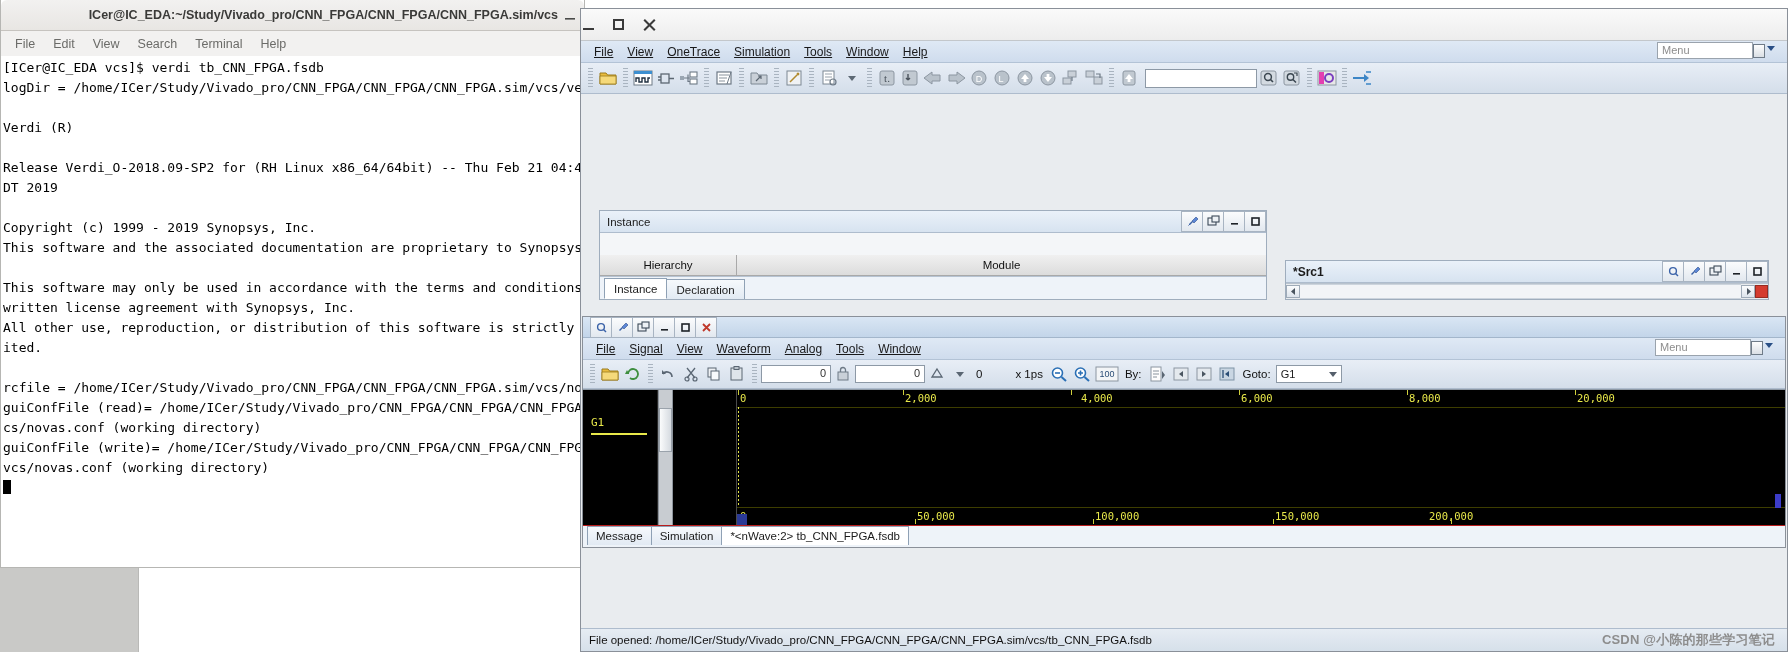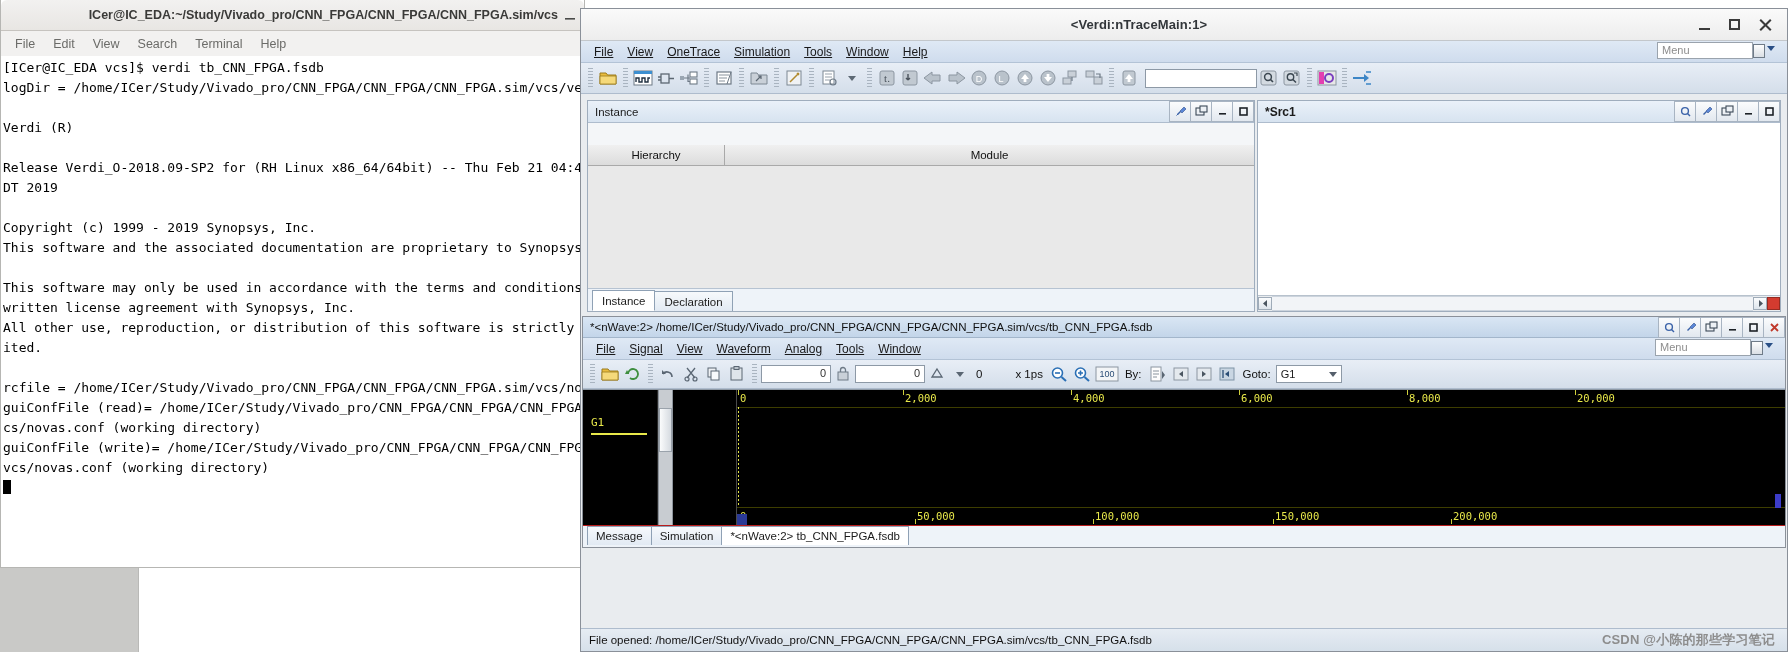--- a/index.html
+++ b/index.html
@@ -242,23 +242,24 @@
     margin-left: 4px;
     position: relative;
   }
 
   
   #verdi-body {
     flex: 0 0 auto;
     height: 224px;
     display: flex;
     background: #e9ecef;
-    padding: 6px;
-    gap: 2px;
-    box-sizing: border-box;
+    padding: 18px;
+    gap: 18px;
+    box-sizing: border-box;
+    align-items: flex-end;
   }
   .panel {
     background: #f4f6f8;
     border: 1px solid #9fadbd;
     box-sizing: border-box;
     display: flex;
     flex-direction: column;
   }
   #instance-panel { width: 668px; }
   #src-panel { flex: 1; }
@@ -646,21 +647,20 @@
 guiConfFile (read)= /home/ICer/Study/Vivado_pro/CNN_FPGA/CNN_FPGA/CNN_FPGA
 cs/novas.conf (working directory)
 guiConfFile (write)= /home/ICer/Study/Vivado_pro/CNN_FPGA/CNN_FPGA/CNN_FPG
 vcs/novas.conf (working directory)
 </span><span id="terminal-cursor"></span></div>
 </div>
 
 <div id="verdi-window">
 
   <div id="verdi-titlebar">
-    <div id="verdi-title">&lt;Verdi:nTraceMain:1&gt;</div>
     <div class="win-controls">
       <div class="wc wc-min"></div>
       <div class="wc wc-max"></div>
       <div class="wc wc-close"></div>
     </div>
   </div>
 
   <div id="verdi-menubar">
     <div class="vmenu"><u>File</u></div>
     <div class="vmenu"><u>View</u></div>
@@ -942,21 +942,20 @@
 
   <div id="verdi-statusbar">
     <span>File opened: /home/ICer/Study/Vivado_pro/CNN_FPGA/CNN_FPGA/CNN_FPGA.sim/vcs/tb_CNN_FPGA.fsdb</span>
     <span id="watermark">CSDN @小陈的那些学习笔记</span>
   </div>
 </div>
 
 <div id="nwave-window">
 
   <div id="nwave-titlebar">
-    <div id="nwave-title">*&lt;nWave:2&gt; /home/ICer/Study/Vivado_pro/CNN_FPGA/CNN_FPGA/CNN_FPGA.sim/vcs/tb_CNN_FPGA.fsdb</div>
     <div class="panel-ctrls">
       <div class="pctrl">
         <svg width="13" height="13" viewBox="0 0 13 13">
             <circle cx="6" cy="6" r="3.4" fill="none" stroke="#3a62a8" stroke-width="1.4"></circle>
             <path d="M8.5 8.5L11 11" stroke="#3a62a8" stroke-width="1.4"></path>
           </svg>
       </div>
       <div class="pctrl">
         <svg width="13" height="13" viewBox="0 0 13 13">
             <path d="M3 9l3-3 1 1-3 3z" fill="#3a62a8"></path>
@@ -1121,38 +1120,38 @@
       <div id="signal-g1-line"></div>
     </div>
     <div id="signal-vscroll">
       <div class="thumb"></div>
     </div>
     <div id="value-pane"></div>
     <div id="wave-pane">
       <div class="ruler top">
         <span style="left:3px;">0</span>
         <span style="left:168px;">2,000</span>
-        <span style="left:336px;">4,000</span>
+        <span style="left:344px;">4,000</span>
         <span style="left:504px;">6,000</span>
         <span style="left:672px;">8,000</span>
         <span style="left:840px;">20,000</span>
         <div class="tick" style="left:1px;"></div>
         <div class="tick" style="left:166px;"></div>
         <div class="tick" style="left:334px;"></div>
         <div class="tick" style="left:502px;"></div>
         <div class="tick" style="left:670px;"></div>
         <div class="tick" style="left:838px;"></div>
       </div>
       <div id="cursor-line"></div>
       <div class="ruler bottom">
         <span style="left:3px;">0</span>
         <span style="left:180px;">50,000</span>
         <span style="left:358px;">100,000</span>
         <span style="left:538px;">150,000</span>
-        <span style="left:716px;">200,000</span>
+        <span style="left:692px;">200,000</span>
         <div class="tick" style="left:1px;"></div>
         <div class="tick" style="left:178px;"></div>
         <div class="tick" style="left:356px;"></div>
         <div class="tick" style="left:536px;"></div>
         <div class="tick" style="left:714px;"></div>
       </div>
       <div id="wave-hscroll-left" style="left:0;"></div>
       <div id="marker-right"></div>
     </div>
   </div>

